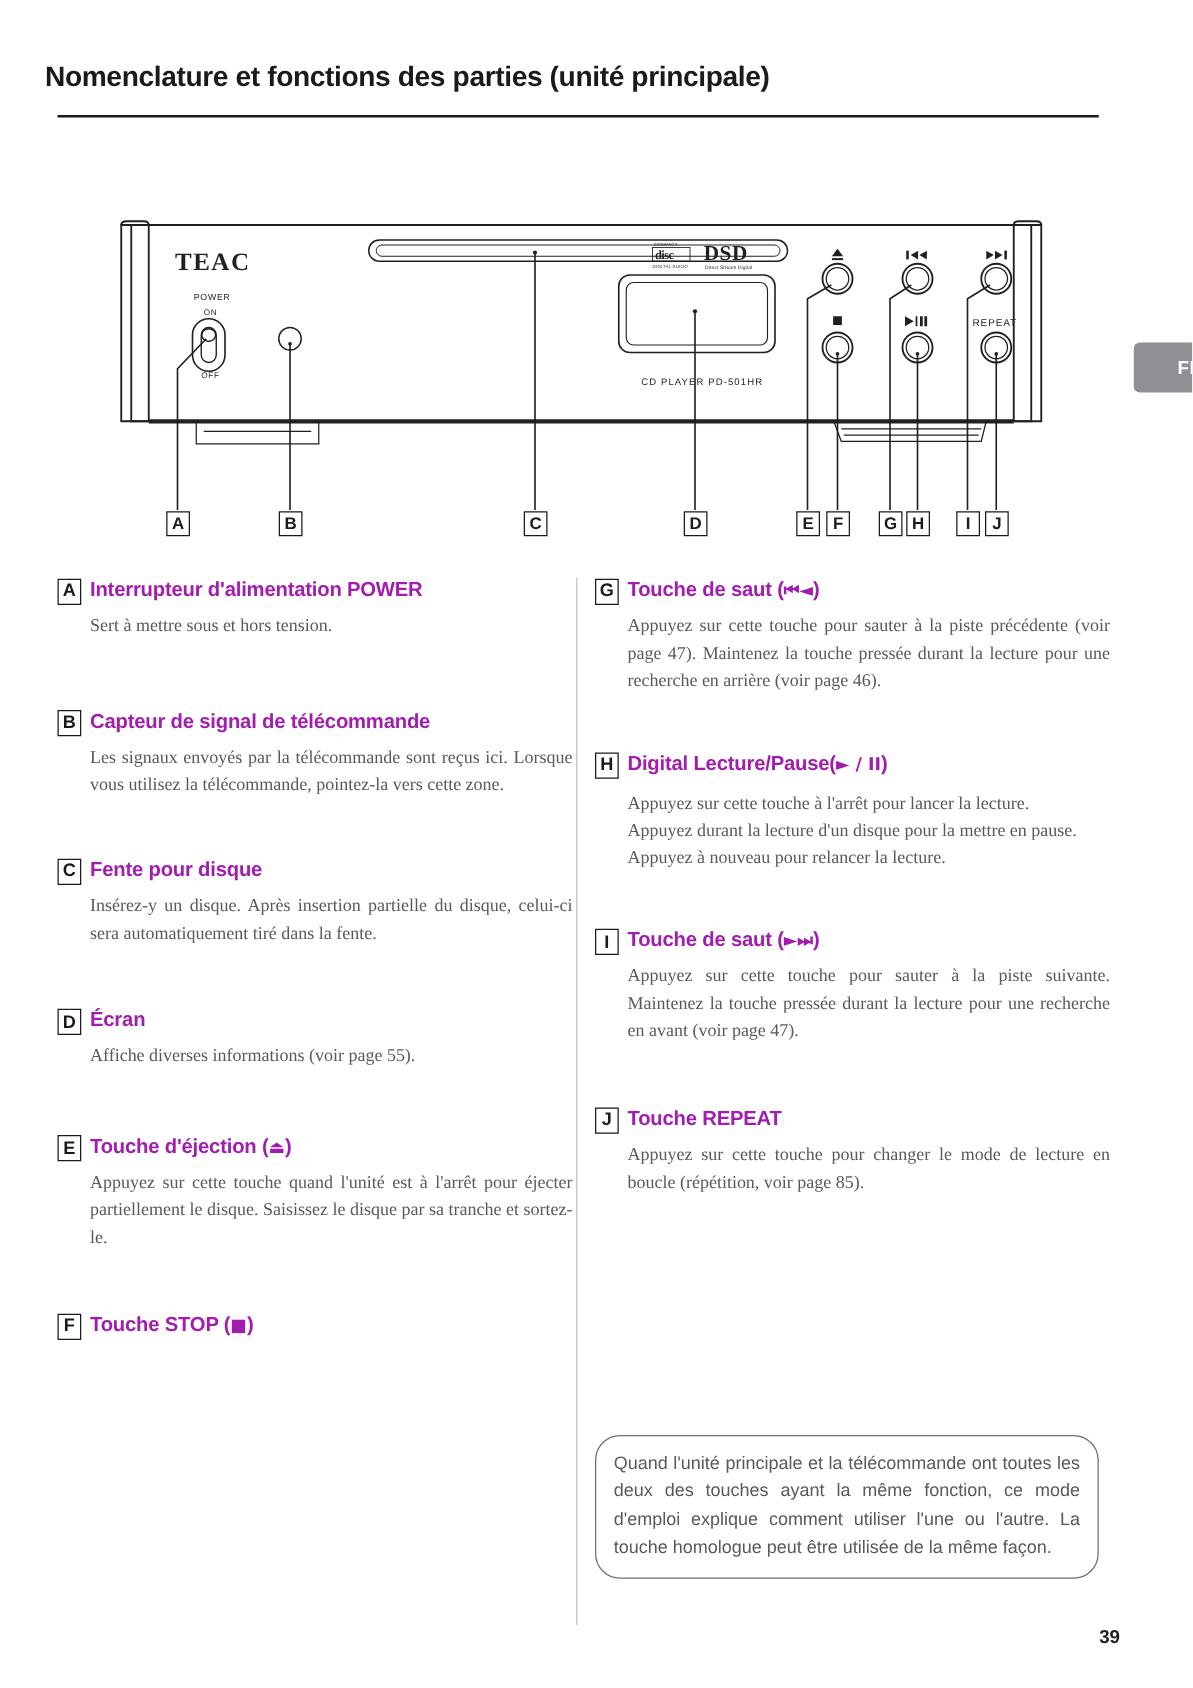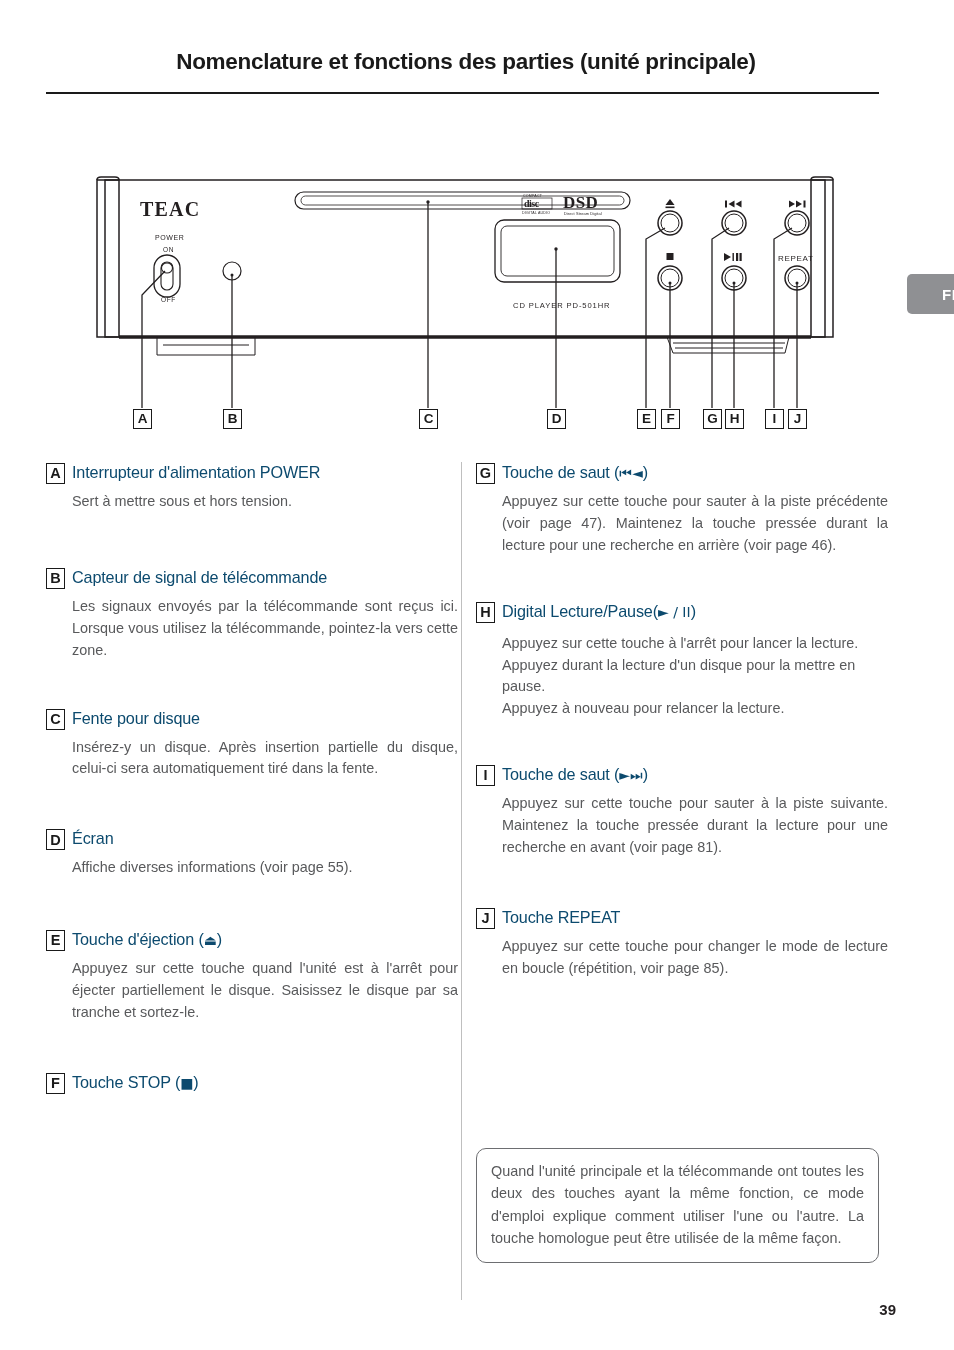--- a/index.html
+++ b/index.html
@@ -12,21 +12,21 @@
   .page {
     position: relative;
     width: 954px; height: 1350px;
     overflow: hidden;
     background: #fff;
   }
 
   
   .page-header {
     position: absolute;
-    left: 46px; top: 48px; width: 840px; text-align: center;
+    left: 36px; top: 48px; width: 840px;
   }
   .page-title {
     font-size: 22.5px;
     font-weight: bold;
     color: #1a1a1a;
     letter-spacing: -0.3px;
     white-space: nowrap;
     margin: 0;
     line-height: 1.2;
   }
@@ -113,47 +113,48 @@
     font-weight: bold;
     color: #1a1a1a;
     display: flex;
     align-items: center;
     justify-content: center;
     line-height: 1;
     margin-top: 1px;
   }
   .entry-title {
     font-size: 16.2px;
-    font-weight: normal;
-    color: #0c4a6e;
+    font-weight: bold;
+    color: #a21caf;
     line-height: 1.25;
     letter-spacing: -0.15px;
   }
   .entry-title .sym {
     font-family: "DejaVu Sans", sans-serif;
     font-size: 14px;
     letter-spacing: 0;
   }
   .entry-body {
     font-size: 14.4px;
     color: #58595b;
     line-height: 1.52;
     text-align: justify;
     padding-left: 26px;
     margin: 0;
+    font-family: Liberation Serif, serif;
   }
   .entry-body.noj { text-align: left; }
 
   
   .note-box {
     position: absolute;
     left: 476px; top: 1148px;
     width: 403px;
     border: 1.1px solid #6d6e71;
-    border-radius: 10px;
+    border-radius: 20px;
     padding: 11px 14px 13px 14px;
     font-size: 14.4px;
     color: #58595b;
     line-height: 1.55;
     text-align: justify;
   }
 
   
   .page-number {
     position: absolute;
@@ -398,21 +399,21 @@
         <p class="entry-body noj" style="white-space:pre-line;margin-top:10px;">Appuyez sur cette touche à l'arrêt pour lancer la lecture.
 Appuyez durant la lecture d'un disque pour la mettre en pause.
 Appuyez à nouveau pour relancer la lecture.</p>
       </div>
 
       <div class="entry" style="margin-bottom:48px;">
         <div class="entry-head">
           <div class="entry-letter">I</div>
           <div class="entry-title"><span>Touche de saut (</span><span class="sym">►⏭</span><span>)</span></div>
         </div>
-        <p class="entry-body">Appuyez sur cette touche pour sauter à la piste suivante. Maintenez la touche pressée durant la lecture pour une recherche en avant (voir page 81).</p>
+        <p class="entry-body">Appuyez sur cette touche pour sauter à la piste suivante. Maintenez la touche pressée durant la lecture pour une recherche en avant (voir page 47).</p>
       </div>
 
       <div class="entry">
         <div class="entry-head">
           <div class="entry-letter">J</div>
           <div class="entry-title">Touche REPEAT</div>
         </div>
         <p class="entry-body">Appuyez sur cette touche pour changer le mode de lecture en boucle (répétition, voir page 85).</p>
       </div>
     </div>

